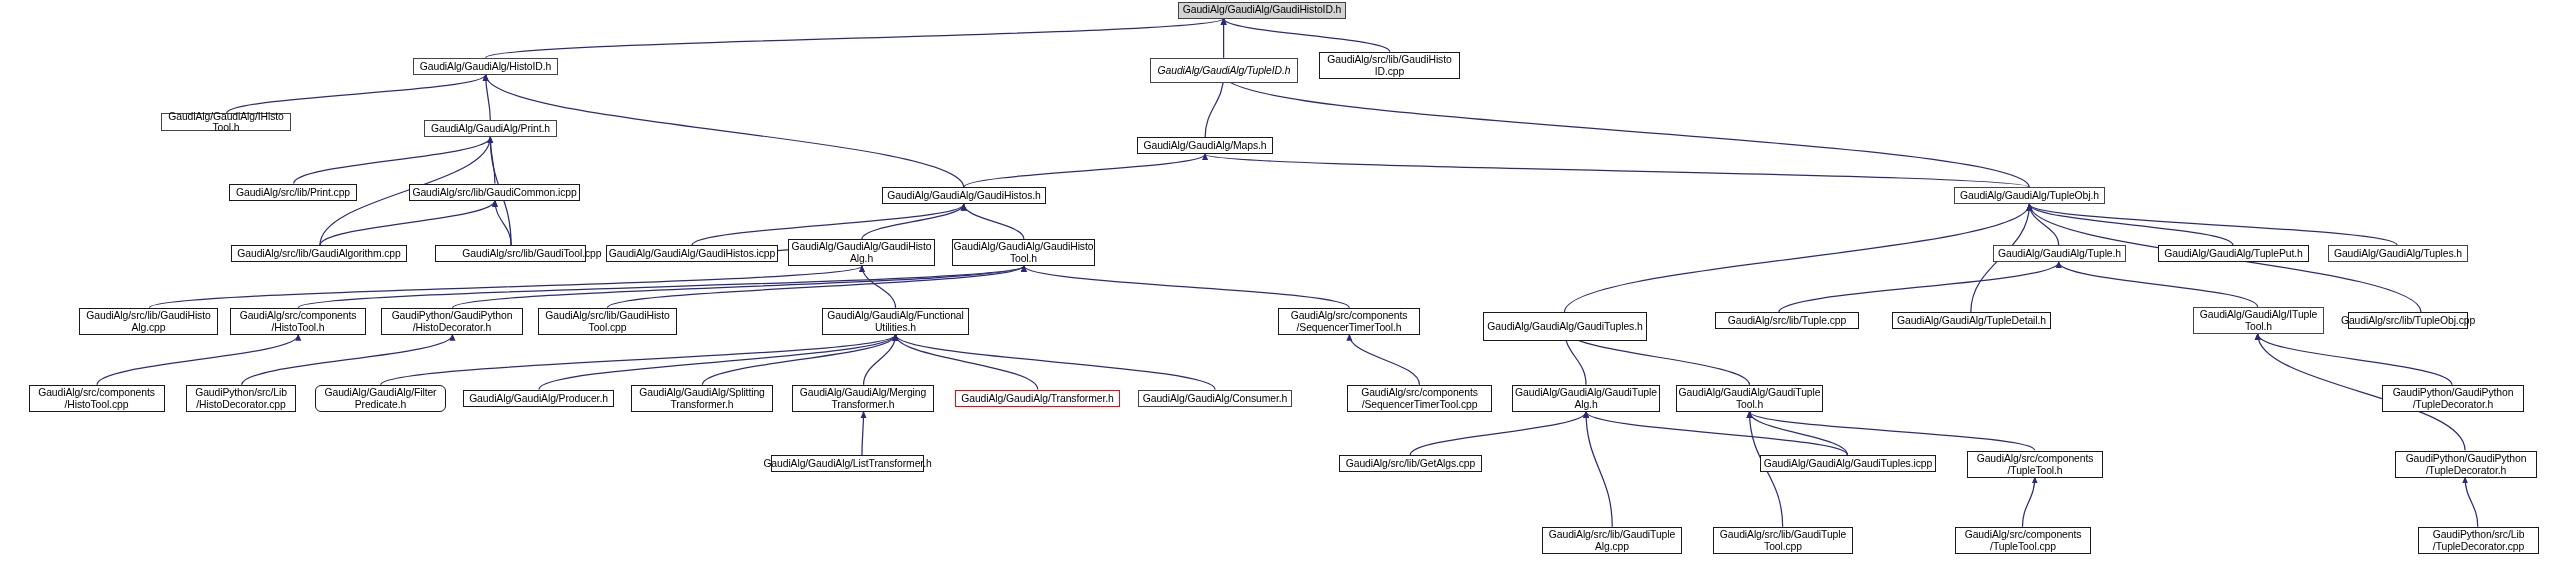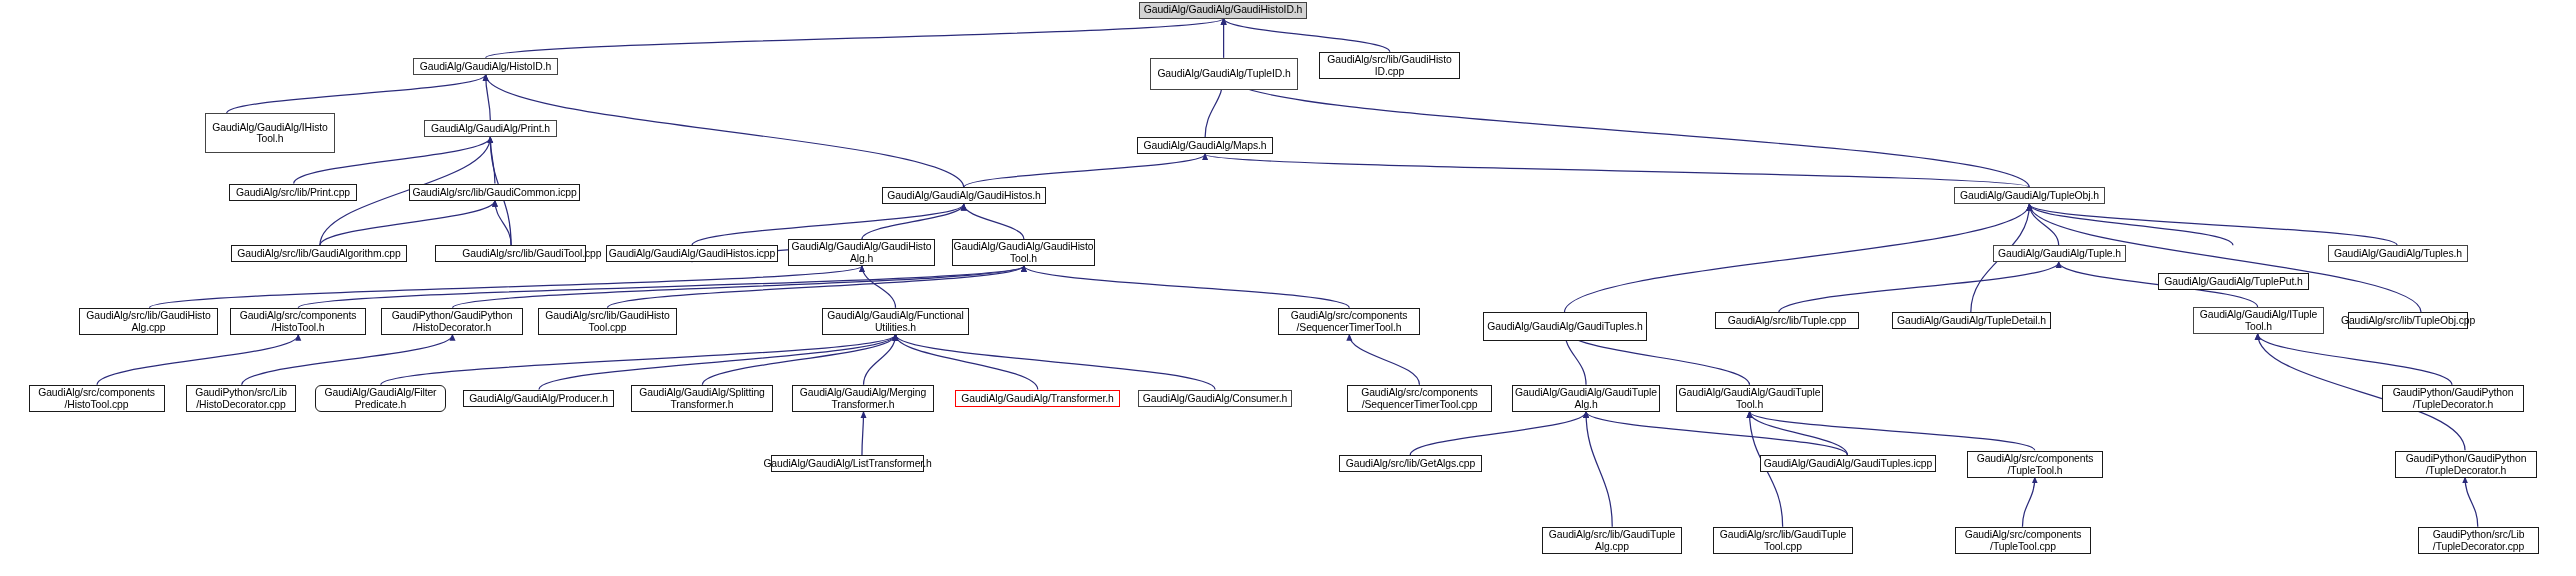--- a/index.html
+++ b/index.html
@@ -37,20 +37,21 @@
     display: flex;
     align-items: center;
     justify-content: center;
     white-space: pre-line;
     padding: 0 2.3px;
     z-index: 5;
   }
   .node.root {
     background: #d3d3d3;
     border: 0.8px solid #404040;
+    margin-left: 39px;
   }
   .node.current {
     border: 0.8px solid #ff0000;
   }
   .node.thick {
     border: 0.8px solid #444444;
   }
 </style>
 </head>
 <body>
@@ -117,40 +118,40 @@
         <path d="M3196,584 C3196,516.05 2927,500.95 2927,433" marker-end="url(#ah)"></path>
         <path d="M2090,683 C2090,615.95 2056,601.05 2056,534" marker-end="url(#ah)"></path>
         <path d="M2311,683 C2311,615.95 2268,601.05 2268,534" marker-end="url(#ah)"></path>
         <path d="M2622,683 C2622,654.2 2638,647.8 2638,619" marker-end="url(#ah)"></path>
         <path d="M3212.5,683 C3212.5,654.2 3196,647.8 3196,619" marker-end="url(#ah)"></path>
       </g>
   </svg>
   <div id="node-layer">
       <div class="node root" style="left: 1139px; top: 1.5px; width: 168px; height: 17px;">GaudiAlg/GaudiAlg/GaudiHistoID.h</div>
       <div class="node thick" style="left: 413px; top: 58px; width: 145px; height: 17px;">GaudiAlg/GaudiAlg/HistoID.h</div>
-      <div class="node thick" style="left: 1150px; top: 58px; width: 148px; height: 32px;">GaudiAlg/GaudiAlg/TupleID.h</div>
+      <div class="node thick" style="left: 1150px; top: 58px; width: 148px; height: 25px; font-style: italic;">GaudiAlg/GaudiAlg/TupleID.h</div>
       <div class="node " style="left: 1319px; top: 52px; width: 141px; height: 27px;">GaudiAlg/src/lib/GaudiHisto
 ID.cpp</div>
-      <div class="node thick" style="left: 161px; top: 113px; width: 130px; height: 40px; margin-left: 44px;">GaudiAlg/GaudiAlg/IHisto
+      <div class="node thick" style="left: 161px; top: 113px; width: 130px; height: 18px;">GaudiAlg/GaudiAlg/IHisto
 Tool.h</div>
       <div class="node thick" style="left: 424px; top: 120px; width: 133px; height: 17px;">GaudiAlg/GaudiAlg/Print.h</div>
       <div class="node " style="left: 1137px; top: 137px; width: 136px; height: 17px;">GaudiAlg/GaudiAlg/Maps.h</div>
       <div class="node " style="left: 229px; top: 184px; width: 128px; height: 17px;">GaudiAlg/src/lib/Print.cpp</div>
       <div class="node " style="left: 409px; top: 184px; width: 171px; height: 17px;">GaudiAlg/src/lib/GaudiCommon.icpp</div>
       <div class="node " style="left: 882px; top: 187px; width: 164px; height: 17px;">GaudiAlg/GaudiAlg/GaudiHistos.h</div>
       <div class="node thick" style="left: 1954px; top: 187px; width: 151px; height: 17px;">GaudiAlg/GaudiAlg/TupleObj.h</div>
       <div class="node " style="left: 231px; top: 245px; width: 176px; height: 17px;">GaudiAlg/src/lib/GaudiAlgorithm.cpp</div>
       <div class="node " style="left: 435px; top: 245px; width: 151px; height: 17px; padding-left: 45px;">GaudiAlg/src/lib/GaudiTool.cpp</div>
       <div class="node " style="left: 606px; top: 245px; width: 172px; height: 17px;">GaudiAlg/GaudiAlg/GaudiHistos.icpp</div>
       <div class="node " style="left: 788px; top: 239px; width: 147px; height: 27px;">GaudiAlg/GaudiAlg/GaudiHisto
 Alg.h</div>
       <div class="node " style="left: 952px; top: 239px; width: 143px; height: 27px;">GaudiAlg/GaudiAlg/GaudiHisto
 Tool.h</div>
       <div class="node thick" style="left: 1993px; top: 245px; width: 133px; height: 17px;">GaudiAlg/GaudiAlg/Tuple.h</div>
-      <div class="node " style="left: 2158px; top: 245px; width: 151px; height: 17px; margin-top: 28px;">GaudiAlg/GaudiAlg/TuplePut.h</div>
+      <div class="node " style="left: 2158px; top: 245px; width: 151px; height: 17px;">GaudiAlg/GaudiAlg/TuplePut.h</div>
       <div class="node thick" style="left: 2328px; top: 245px; width: 140px; height: 17px;">GaudiAlg/GaudiAlg/Tuples.h</div>
       <div class="node " style="left: 79px; top: 308px; width: 139px; height: 27px;">GaudiAlg/src/lib/GaudiHisto
 Alg.cpp</div>
       <div class="node " style="left: 230px; top: 308px; width: 136px; height: 27px;">GaudiAlg/src/components
 /HistoTool.h</div>
       <div class="node " style="left: 381px; top: 308px; width: 142px; height: 27px;">GaudiPython/GaudiPython
 /HistoDecorator.h</div>
       <div class="node " style="left: 538px; top: 308px; width: 139px; height: 27px;">GaudiAlg/src/lib/GaudiHisto
 Tool.cpp</div>
       <div class="node " style="left: 822px; top: 308px; width: 147px; height: 27px;">GaudiAlg/GaudiAlg/Functional

